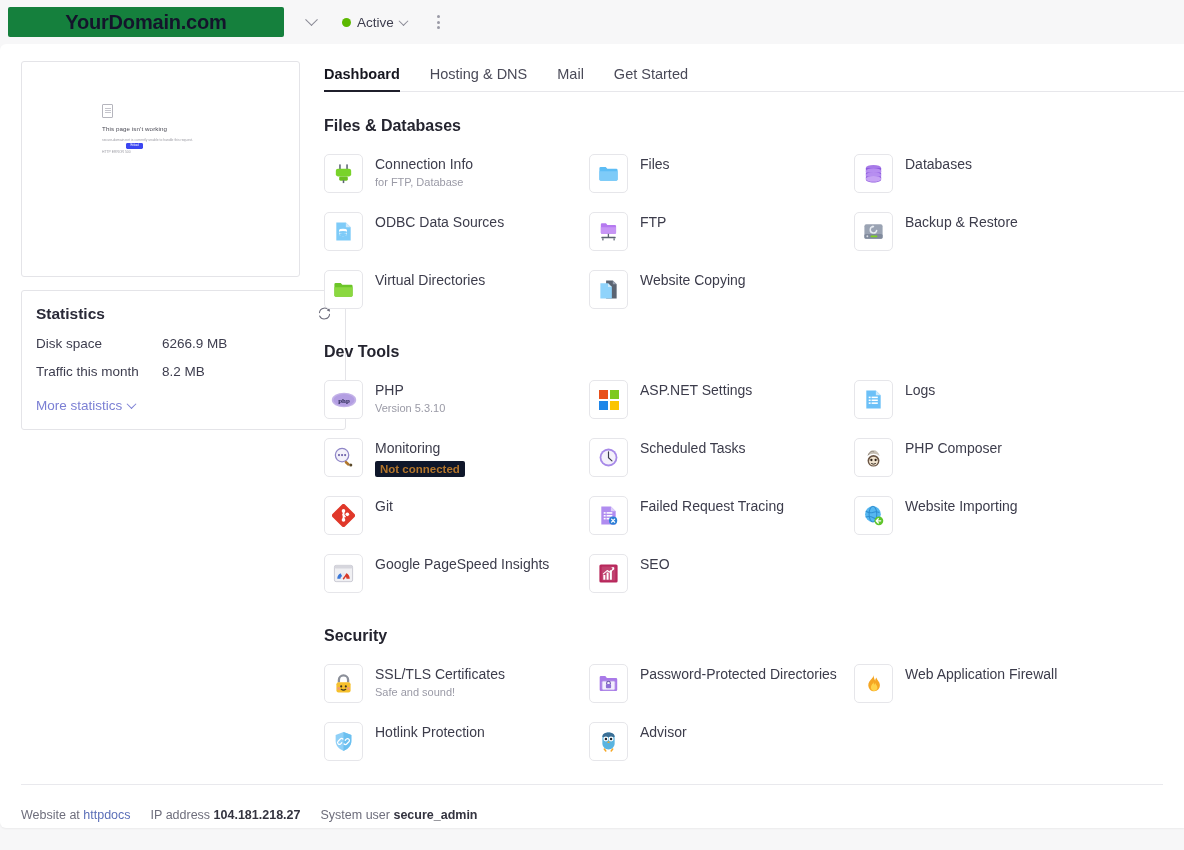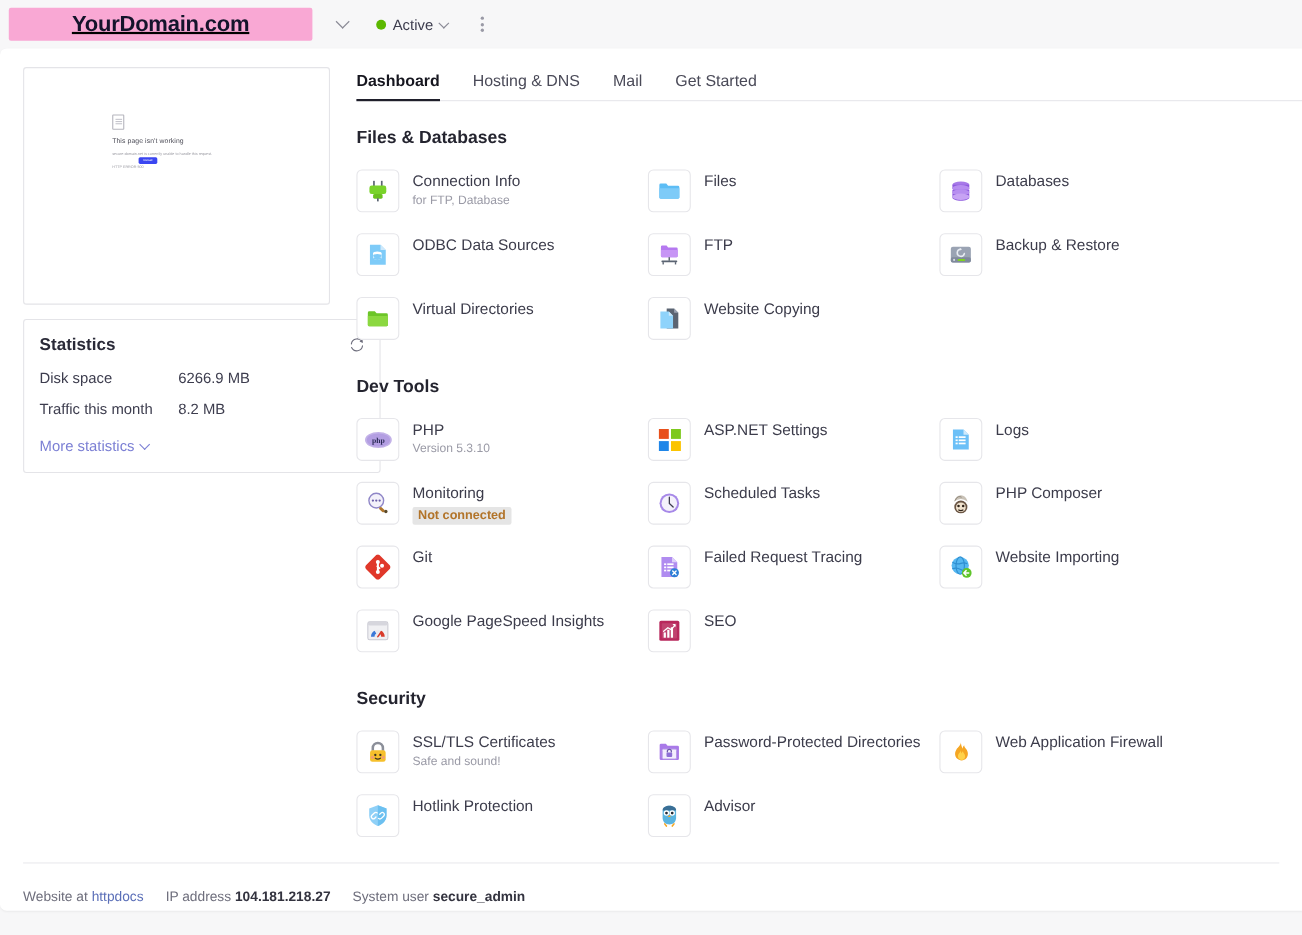--- a/index.html
+++ b/index.html
@@ -11,23 +11,23 @@
   }
   .page { position: relative; width: 1184px; height: 850px; overflow: hidden; }
 
   
   .topbar {
     position: absolute; left: 0; top: 0; width: 1184px; height: 44px;
     background: #f7f7f8;
     display: flex; align-items: center;
   }
   .domain-pill {
-    height: 30px; min-width: 276px; background: #f9a8d4;
+    height: 30px; min-width: 276px; background: #15803d;
     border-radius: 2px; display: flex; align-items: center; justify-content: center;
-    margin-left: 8px; padding: 0 14px; text-decoration: underline;
+    margin-left: 8px; padding: 0 14px;
   }
   .domain-name {
     font-size: 20px; font-weight: bold; color: #14142b; letter-spacing: -0.2px;
     white-space: nowrap;
   }
   .chev {
     display: inline-block; width: 9px; height: 9px;
     border-right: 1.6px solid #8a8a96; border-bottom: 1.6px solid #8a8a96;
     transform: rotate(45deg) translate(-2px,-2px);
   }
@@ -119,21 +119,21 @@
     cursor: pointer; min-height: 48px;
   }
   .tile-ico {
     width: 39px; height: 39px; flex: 0 0 39px; border: 1px solid #e6e6ea; border-radius: 5px;
     background: #fff; display: flex; align-items: center; justify-content: center;
   }
   .tile-txt { padding-top: 1px; }
   .tile-label { font-size: 14px; color: #3c3c4b; line-height: 1.35; max-width: 200px; }
   .tile-sub { font-size: 11px; color: #9a9aa6; margin-top: 2px; }
   .badge-warn {
-    display: inline-block; margin-top: 3px; background: #e5e5e5; color: #b2742a;
+    display: inline-block; margin-top: 3px; background: #0f172a; color: #b2742a;
     font-size: 11.5px; font-weight: bold; padding: 2px 5px; border-radius: 2px;
   }
 
   
   .footer {
     position: absolute; left: 21px; right: 21px; top: 740px;
     border-top: 1px solid #e9e9ed; padding-top: 23px;
     display: flex; gap: 20px; font-size: 12.5px; color: #6e6e7c;
   }
   .footer b { color: #33333f; font-weight: bold; }

